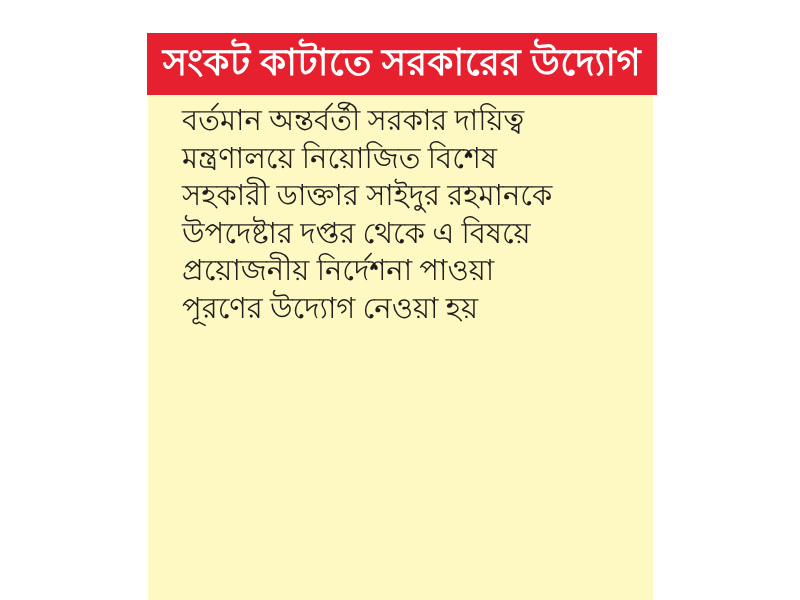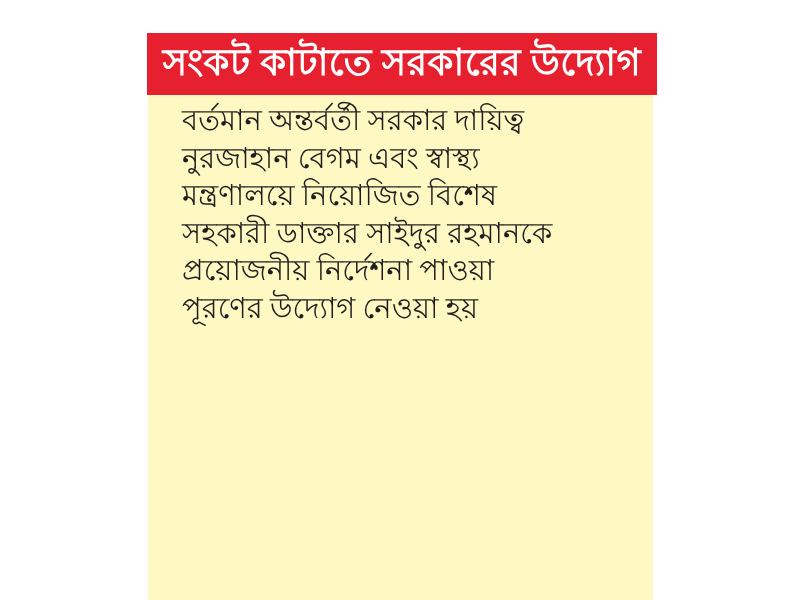--- a/index.html
+++ b/index.html
@@ -58,20 +58,20 @@
 <body>
 
 <div id="canvas">
 
   <div class="banner">
     <div class="banner-title">সংকট কাটাতে সরকারের উদ্যোগ</div>
   </div>
 
   <div class="panel">
     <div class="body-line">বর্তমান অন্তর্বর্তী সরকার দায়িত্ব</div>
-    <div class="body-line">নুরজাহান বেগম এবং স্বাস্থ্য</div>
     <div class="body-line">মন্ত্রণালয়ে নিয়োজিত বিশেষ</div>
     <div class="body-line">সহকারী ডাক্তার সাইদুর রহমানকে</div>
+    <div class="body-line">উপদেষ্টার দপ্তর থেকে এ বিষয়ে</div>
     <div class="body-line">প্রয়োজনীয় নির্দেশনা পাওয়া</div>
     <div class="body-line">পূরণের উদ্যোগ নেওয়া হয়</div>
   </div>
 
 </div>
 
 </body></html>

